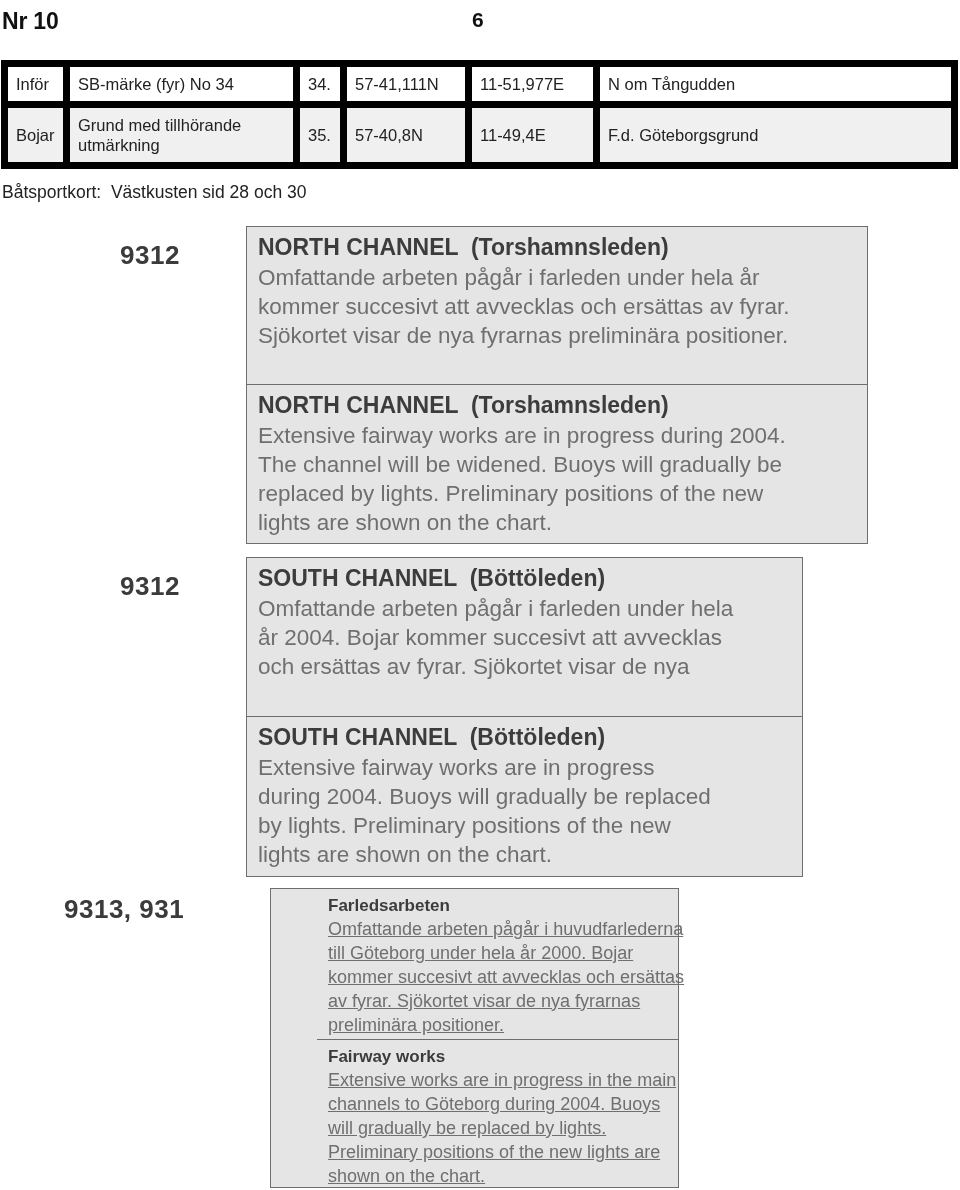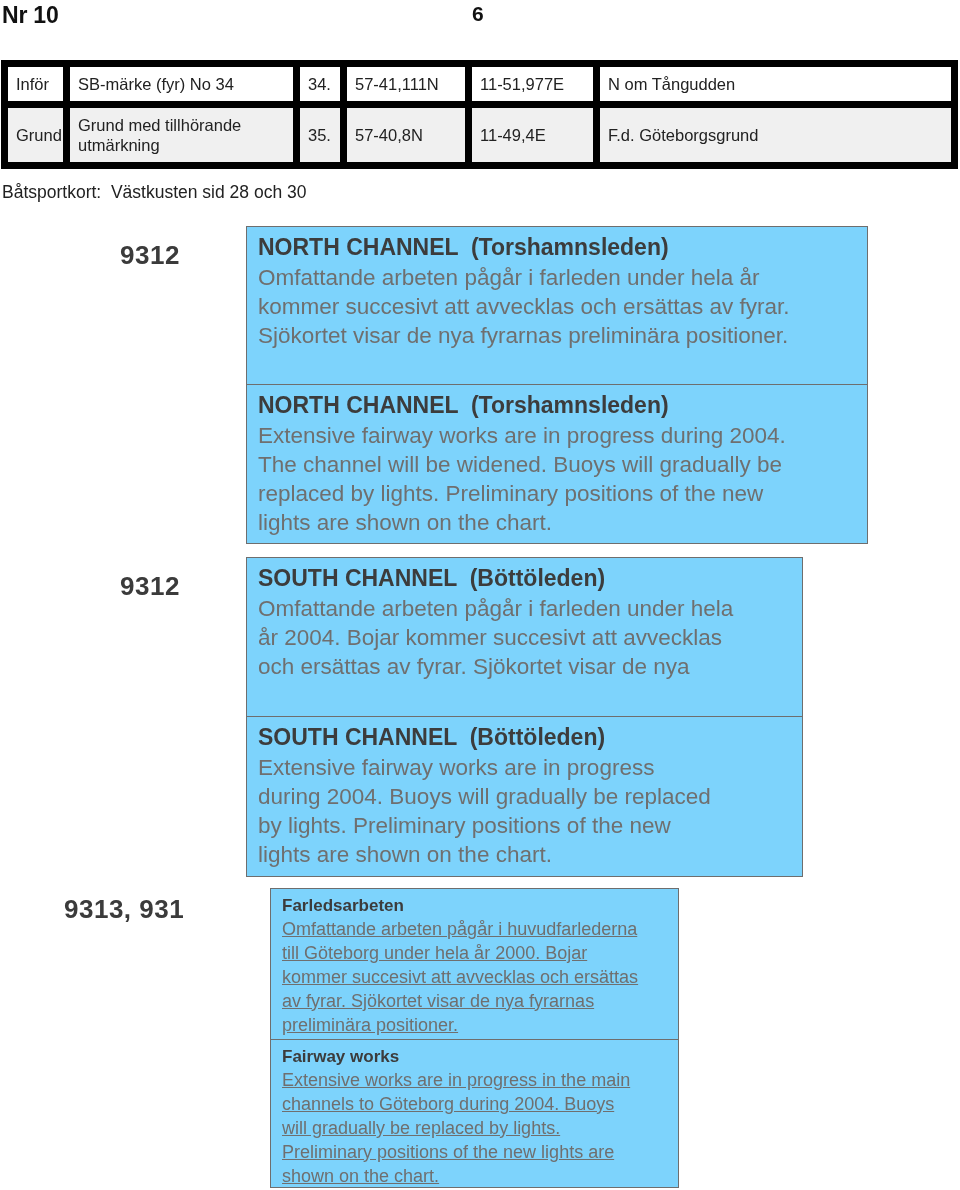--- a/index.html
+++ b/index.html
@@ -13,21 +13,21 @@
     position: relative;
     font-family: "Liberation Sans", sans-serif;
     color: #1a1a1a;
     overflow: hidden;
   }
 
   
   .page-header {
     position: absolute;
     left: 0;
-    top: 0;
+    top: 6px;
     width: 872px;
     height: 42px;
   }
   .page-header .nr {
     position: absolute;
     left: 2px;
     top: 2px;
     font-size: 23px;
     font-weight: bold;
     letter-spacing: -0.2px;
@@ -91,21 +91,21 @@
     position: absolute;
     font-weight: bold;
     color: #3b3b3b;
     font-size: 26px;
     letter-spacing: 0.5px;
     white-space: nowrap;
   }
   .scan-boxes {
     position: absolute;
     border: 1.5px solid #6e6e6e;
-    background: #7dd3fc;
+    background: #e5e5e5;
     box-sizing: border-box;
   }
   .scan-cell {
     box-sizing: border-box;
     padding: 6px 9px 8px 11px;
   }
   .scan-cell + .scan-cell {
     border-top: 1.5px solid #6e6e6e;
   }
   .scan-title {
@@ -149,21 +149,21 @@
   <tbody>
     <tr class="row-plain">
       <td>Inför</td>
       <td>SB-märke (fyr) No 34</td>
       <td>34.</td>
       <td>57-41,111N</td>
       <td>11-51,977E</td>
       <td>N om Tångudden</td>
     </tr>
     <tr class="row-alt">
-      <td>Grund</td>
+      <td>Bojar</td>
       <td>Grund med tillhörande utmärkning</td>
       <td>35.</td>
       <td>57-40,8N</td>
       <td>11-49,4E</td>
       <td>F.d. Göteborgsgrund</td>
     </tr>
   </tbody>
 </table>
 
 <div class="chartref">Båtsportkort:  Västkusten sid 28 och 30</div>
@@ -209,21 +209,21 @@
         <div class="nowrap">during 2004. Buoys will gradually be replaced</div>
         <div class="nowrap">by lights. Preliminary positions of the new</div>
         <div class="nowrap">lights are shown on the chart.</div>
       </div>
     </div>
   </div>
 </div>
 
 <div class="scan-block scan-sm" style="left:0; top:888px; width:960px; height:302px;margin-left:24px;">
   <div class="scan-code" style="left:40px; top:6px; width:180px;">9313, 931</div>
-  <div class="scan-boxes" style="left:246px; top:0; width:409px; height:300px;">
+  <div class="scan-boxes" style="left:246px; top:0; width:409px; height:300px;padding-left:46px;">
     <div class="scan-cell" style="height:150px;">
       <div class="scan-title">Farledsarbeten</div>
       <div class="scan-body">
         <div class="nowrap">Omfattande arbeten pågår i huvudfarlederna</div>
         <div class="nowrap">till Göteborg under hela år 2000. Bojar</div>
         <div class="nowrap">kommer succesivt att avvecklas och ersättas</div>
         <div class="nowrap">av fyrar. Sjökortet visar de nya fyrarnas</div>
         <div class="nowrap">preliminära positioner.</div>
       </div>
     </div>

